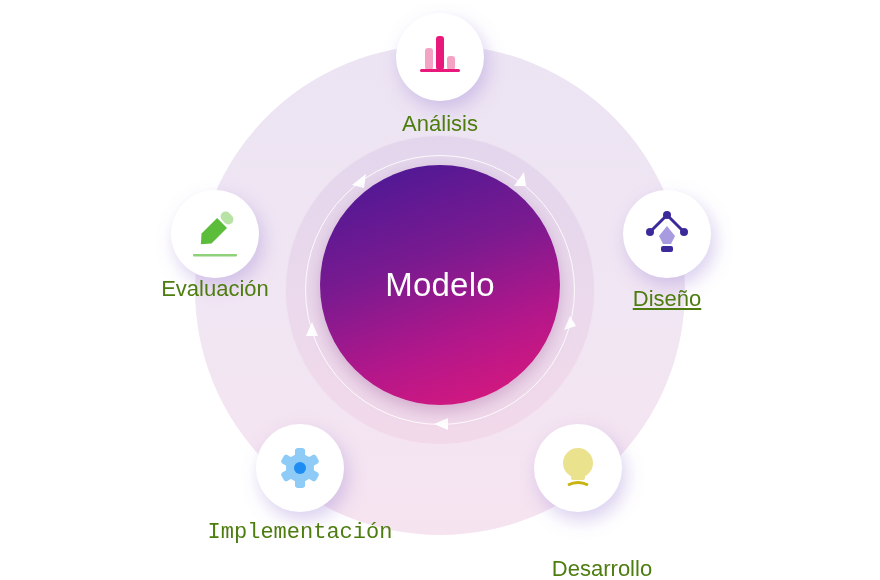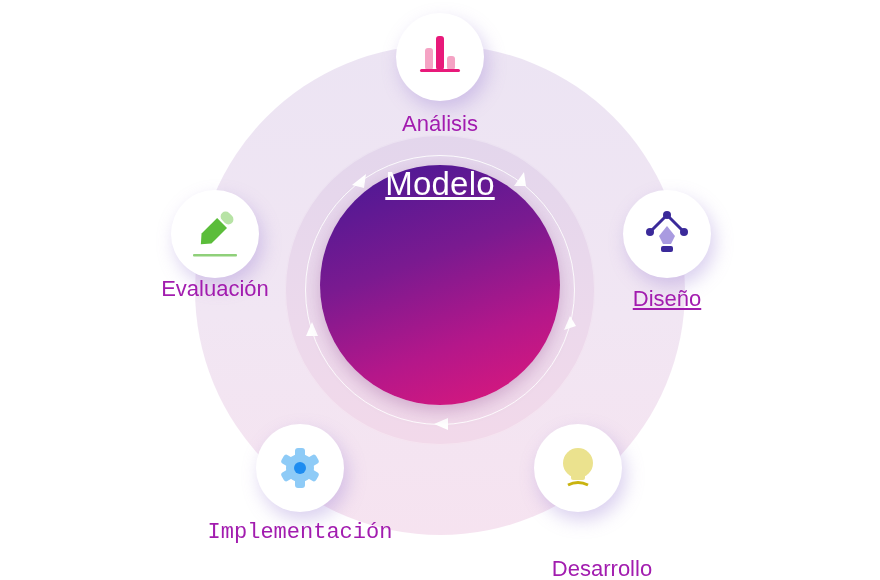--- a/index.html
+++ b/index.html
@@ -7,25 +7,25 @@
   .outer { position:absolute; left:195px; top:45px; width:490px; height:490px; border-radius:50%;
     background: linear-gradient(180deg, #ece4f3 0%, #f1e6f3 55%, #f6e3f0 100%); }
   .ring { position:absolute; left:285px; top:135px; width:310px; height:310px; border-radius:50%;
     background: linear-gradient(180deg, #e3d6ec 0%, #ecd9ec 60%, #f2d9ea 100%);
     box-shadow: inset 0 0 0 1px rgba(255,255,255,0.3); }
   .thin { position:absolute; left:305px; top:155px; width:270px; height:270px; border-radius:50%;
     border:1.5px solid rgba(255,255,255,0.9); box-sizing:border-box; }
   .core { position:absolute; left:320px; top:165px; width:240px; height:240px; border-radius:50%;
     background: linear-gradient(160deg, #451896 0%, #7a1a90 40%, #b4178a 70%, #e0187a 100%);
     box-shadow: 0 6px 16px rgba(120,40,120,0.25);
-    display:flex; flex-direction:column; align-items:center; color:#fff;text-decoration:underline; }
+    display:flex; flex-direction:column; align-items:center; justify-content:center; color:#fff; }
   .core .t { font-size:33px; line-height:38px; letter-spacing:0.2px; }
   .node { position:absolute; width:88px; height:88px; border-radius:50%; background:#fff;
     box-shadow: 4px 8px 18px rgba(150,120,210,0.35); display:flex; align-items:center; justify-content:center; }
-  .label { position:absolute; font-size:22px; color:#a21caf; white-space:nowrap; transform:translateX(-50%); }
+  .label { position:absolute; font-size:22px; color:#4d7c0f; white-space:nowrap; transform:translateX(-50%); }
 </style>
 </head>
 <body>
 
 <div class="outer"></div>
 <div class="ring"></div>
 <div class="thin"></div>
 
 <svg style="position:absolute;left:0;top:0" width="880" height="580">
   <g fill="#ffffff">

